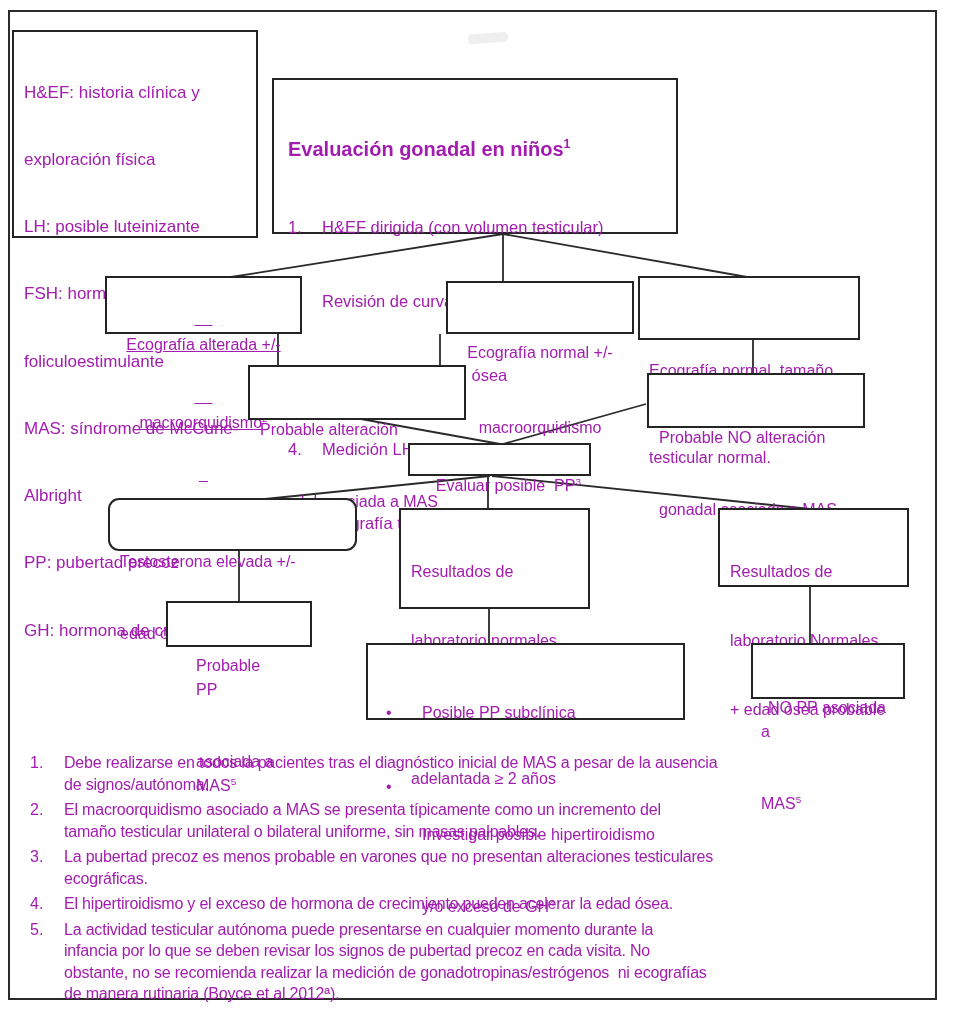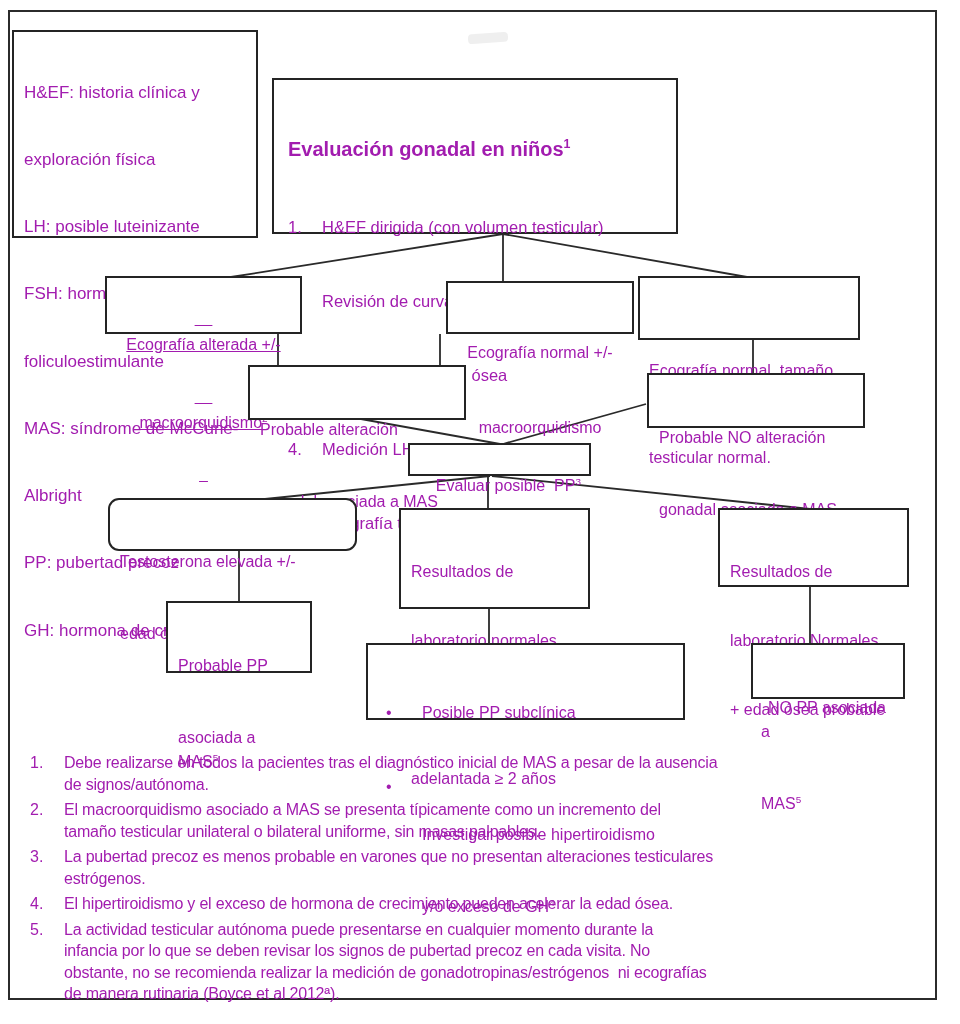--- a/index.html
+++ b/index.html
@@ -33,21 +33,21 @@
   
   .prob-alt{left:248px;top:365px;width:218px;height:55px;padding:3px 10px;line-height:24px;}
   .prob-no-alt{left:647px;top:373px;width:218px;height:55px;padding:3px 10px;line-height:24px;}
   
   .evaluar{left:408px;top:443px;width:183px;height:33px;padding:3px 4px;line-height:25px;}
   
   .testo{left:108px;top:498px;width:249px;height:53px;padding:2px 10px;line-height:24px;border-radius:11px;}
   .lab-adel{left:399px;top:508px;width:191px;height:101px;padding:4px 10px;line-height:23px;}
   .lab-adec{left:718px;top:508px;width:191px;height:79px;padding:4px 10px;line-height:23px;}
   
-  .prob-pp{left:166px;top:601px;width:146px;height:72px;padding:3px 10px;line-height:24px;}
+  .prob-pp{left:166px;top:601px;width:146px;height:46px;padding:3px 28px;line-height:24px;}
   .bullets{left:366px;top:643px;width:319px;height:77px;padding:6px 6px;}
   .brow{display:flex;font-size:16px;line-height:24px;}
   .bdot{width:14px;flex:none;text-align:left;margin-left:12px;margin-right:22px;}
   .no-pp{left:751px;top:643px;width:154px;height:56px;padding:3px 8px;line-height:24px;}
   .indent1{text-indent:7px;}
   
   .footnotes{position:absolute;left:30px;top:752px;width:890px;}
   .fitem{display:flex;margin-bottom:4px;}
   .fnum{width:34px;flex:none;font-size:16px;line-height:21.5px;}
   .ftext{font-size:16px;line-height:21.5px;letter-spacing:-0.2px;}
@@ -201,21 +201,21 @@
       <span class="ftext">
         <span class="ln" style="display:block;">El macroorquidismo asociado a MAS se presenta típicamente como un incremento del</span>
         <span class="ln" style="display:block;">tamaño testicular unilateral o bilateral uniforme, sin masas palpables.</span>
       </span>
     </div>
 
     <div class="fitem">
       <span class="fnum">3.</span>
       <span class="ftext">
         <span class="ln" style="display:block;">La pubertad precoz es menos probable en varones que no presentan alteraciones testiculares</span>
-        <span class="ln" style="display:block;">estrógenos.</span>
+        <span class="ln" style="display:block;">ecográficas.</span>
       </span>
     </div>
 
     <div class="fitem">
       <span class="fnum">4.</span>
       <span class="ftext">
         <span class="ln" style="display:block;">El hipertiroidismo y el exceso de hormona de crecimiento pueden acelerar la edad ósea.</span>
       </span>
     </div>
 

